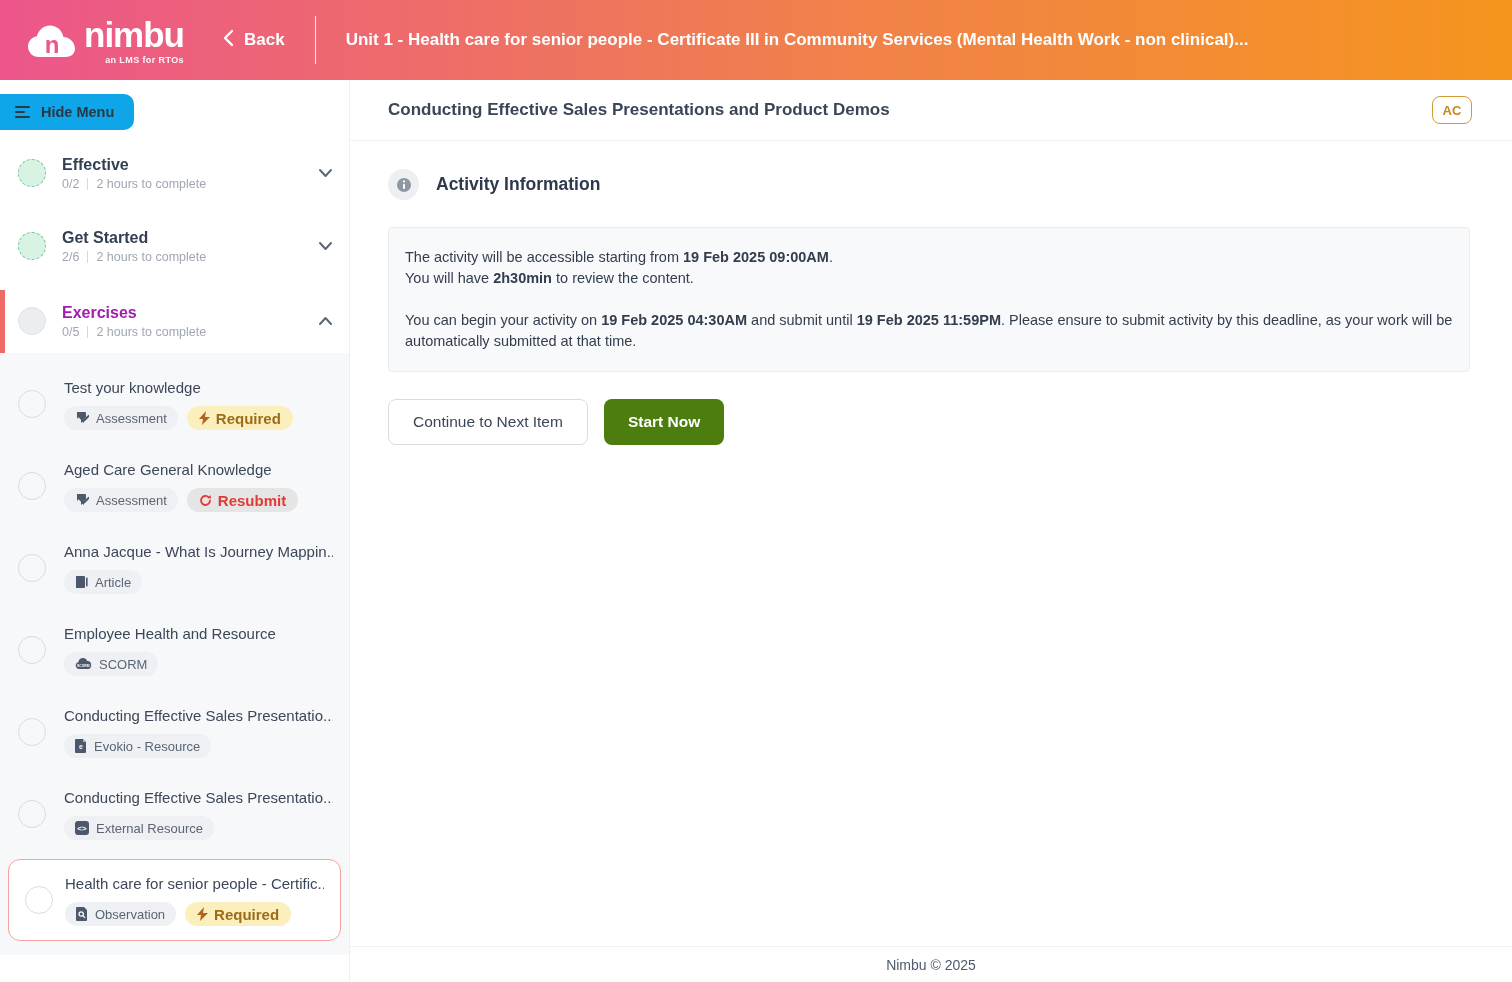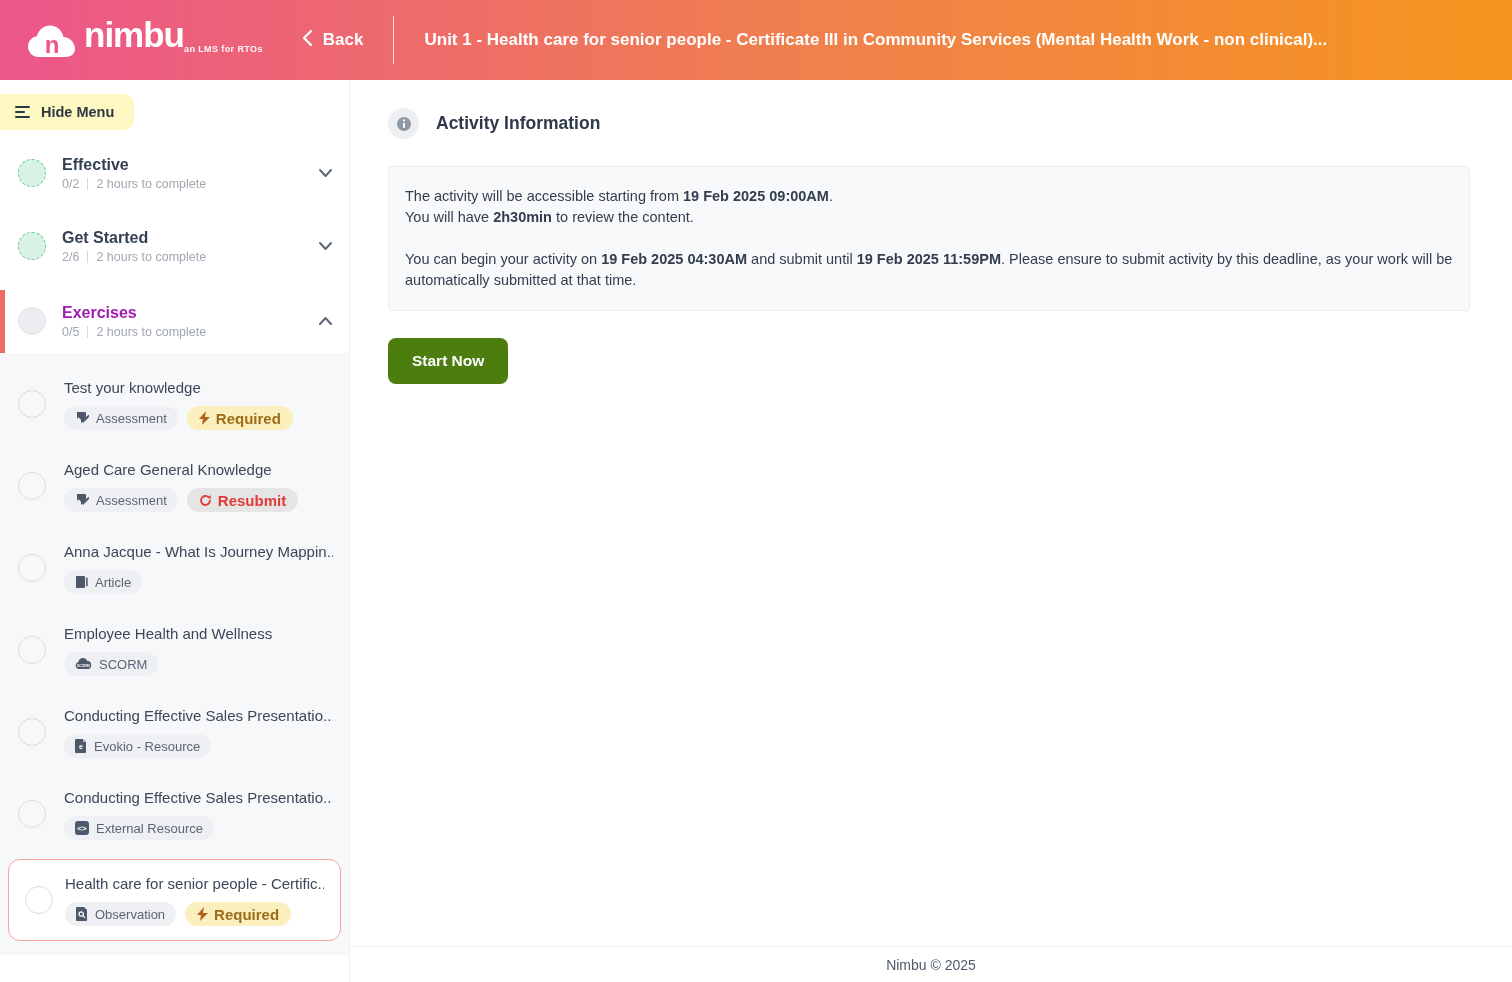--- a/index.html
+++ b/index.html
@@ -5,33 +5,33 @@
   * { margin:0; padding:0; box-sizing:border-box; }
   html,body { width:1512px; height:982px; overflow:hidden; background:#fff;
               font-family:"Liberation Sans", sans-serif; }
 
   
   .header { position:absolute; left:0; top:0; width:1512px; height:80px;
             background:linear-gradient(90deg,#ec568b 0%,#f0814b 55%,#f6951e 100%);
             display:flex; align-items:center; color:#fff; }
   .logo { display:flex; align-items:flex-start; margin-left:26px; gap:6px; }
   .logo-cloud { margin-top:6px; }
-  .logo-textwrap { display:flex; flex-direction:row; align-items:flex-end; }
+  .logo-textwrap { display:flex; flex-direction:column; align-items:flex-end; }
   .logo-word { font-size:35px; font-weight:800; letter-spacing:-1px; line-height:38px; }
   .logo-tag { font-size:9px; font-weight:700; letter-spacing:.4px; margin-top:1px; opacity:.95; }
   .back-btn { display:flex; align-items:center; gap:10px; margin-left:38px;
               font-size:17px; font-weight:600; cursor:pointer; background:none; border:none; color:#fff; }
   .hdr-divider { width:1px; height:48px; background:rgba(255,255,255,.85); margin:0 30px; }
   .unit-title { font-size:17px; font-weight:600; white-space:nowrap; overflow:hidden; }
 
   
   .sidebar { position:absolute; left:0; top:80px; width:350px; height:902px;
              background:#fff; border-right:1px solid #edeff1; overflow:hidden; }
   .hide-menu { margin-top:14px; display:inline-flex; align-items:center; gap:11px;
-               height:36px; padding:0 20px 0 15px; background:#fef9c3;
+               height:36px; padding:0 20px 0 15px; background:#0ea5e9;
                border:none; border-radius:0 10px 10px 0; font-size:14.5px; font-weight:600;
                color:#2e3744; cursor:pointer; font-family:inherit; }
   .menu-icon { display:flex; flex-direction:column; gap:3px; }
   .menu-icon i { display:block; height:2px; background:#2e3744; border-radius:1px; }
   .menu-icon i:nth-child(1){width:15px;} .menu-icon i:nth-child(2){width:10px;} .menu-icon i:nth-child(3){width:15px;}
 
   .module { position:relative; display:flex; align-items:center; padding:12px 16px 12px 18px; margin-top:12px; }
   .module-circle { width:28px; height:28px; border-radius:50%; flex:0 0 28px; }
   .circle-mint { background:#d8f2e4; border:1.5px dashed #6fc9a3; }
   .circle-gray { background:#ebedf0; border:1px solid #dfe2e6; }
@@ -232,21 +232,21 @@
               <path fill="#4d586a" d="M1 1h8a1 1 0 0 1 1 1v10a1 1 0 0 1-1 1H1V1zm2 2.5h4v1.4H3V3.5zm0 3h4v1.2H3v-1.2z"></path>
               <rect x="11" y="2.5" width="1.6" height="9" rx=".8" fill="#4d586a"></rect>
             </svg>
           <span>Article</span>
         </span>
       </div>
     </div>
 
     <div class="sub-item">
       <div class="sub-circle"></div>
-      <div class="sub-title">Employee Health and Wellness</div>
+      <div class="sub-title">Employee Health and Resource</div>
       <div class="tag-row">
         <span class="type-tag">
           <svg width="17" height="12" viewBox="0 0 17 12">
               <path fill="#4d586a" d="M13.5 11H4a3.5 3.5 0 0 1-.6-6.9A4.6 4.6 0 0 1 12.3 3 3.2 3.2 0 0 1 16 6.8 3.3 3.3 0 0 1 13.5 11z"></path>
               <text x="8.3" y="9" font-size="3.4" font-weight="700" fill="#ffffff" text-anchor="middle" font-family="Liberation Sans, sans-serif">SCORM</text>
             </svg>
           <span>SCORM</span>
         </span>
       </div>
     </div>
@@ -308,20 +308,24 @@
     <div class="module-info">
       <div class="module-title">Final Tests</div>
 
     </div>
 
   </div>
 </div>
 
 <div class="main">
 
+  <div class="content-header">
+    <div class="page-title">Conducting Effective Sales Presentations and Product Demos</div>
+    <div class="avatar-badge">AC</div>
+  </div>
 
   <div class="content-body">
     <div class="section-head">
       <span class="info-bubble">
         <svg width="16" height="16" viewBox="0 0 16 16">
             <circle cx="8" cy="8" r="7" fill="#8e98a4"></circle>
             <rect x="7" y="6.8" width="2" height="5.2" rx="1" fill="#ffffff"></rect>
             <circle cx="8" cy="4.4" r="1.1" fill="#ffffff"></circle>
           </svg>
       </span>
@@ -329,20 +333,21 @@
     </div>
 
     <div class="info-panel">
       <div><span>The activity will be accessible starting from </span><b>19 Feb 2025 09:00AM</b><span>.</span></div>
       <div><span>You will have </span><b>2h30min</b><span> to review the content.</span></div>
       <div class="info-gap"></div>
       <div><span>You can begin your activity on </span><b>19 Feb 2025 04:30AM</b><span> and submit until </span><b>19 Feb 2025 11:59PM</b><span>. Please ensure to submit activity by this deadline, as your work will be automatically submitted at that time.</span></div>
     </div>
 
     <div class="button-row">
+      <button class="btn btn-outline">Continue to Next Item</button>
       <button class="btn btn-primary">Start Now</button>
     </div>
   </div>
 
   <div class="content-footer">
     <span>Nimbu © 2025</span>
   </div>
 </div>
 
 </body></html>

